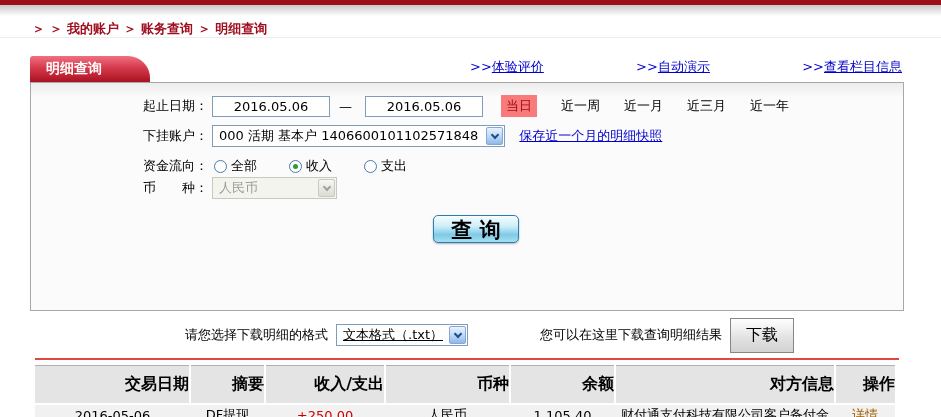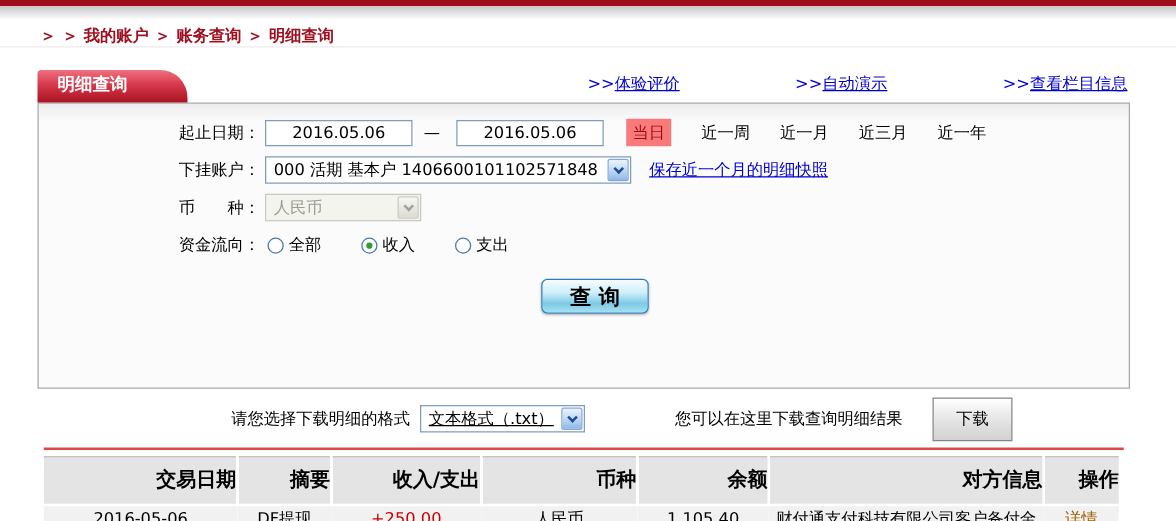--- a/index.html
+++ b/index.html
@@ -64,30 +64,30 @@
     background:#fff; display:inline-block; position:relative; margin-right:4px;
   }
   .radio.checked::after {
     content:""; position:absolute; left:3px; top:3px; width:5px; height:5px;
     border-radius:50%; background:#2f9e2f;
   }
   .query-btn {
     display:block; margin:16px 0 0 402px; width:86px; height:28px;
     border:1px solid #2f7cb4; border-radius:5px;
     background:linear-gradient(180deg,#f6fdff 0%,#cdeef9 40%,#7ecae6 72%,#a5e0f2 100%);
-    font-size:17px; font-weight:bold; font-family:inherit; cursor:pointer;
+    font-size:21px; font-weight:bold; font-family:inherit; cursor:pointer;
     box-shadow:0 1px 2px rgba(0,0,0,0.3);
   }
   .dl-row { display:flex; align-items:center; margin:12px 0 0 155px; height:24px; }
   .dl-select { margin-left:8px; width:132px;text-decoration:underline; }
   .dl-hint { margin-left:72px; }
   .dl-btn {
-    margin-left:24px; width:64px; height:35px; border:1px solid #858585;
+    margin-left:8px; width:64px; height:35px; border:1px solid #858585;
     background:linear-gradient(#ffffff,#e3e3e3 55%,#d2d2d2);
-    font-size:13px; font-family:inherit; cursor:pointer;
+    font-size:16px; font-family:inherit; cursor:pointer;
   }
   .redline { width:864px; border-top:2px solid #e04848; margin:11px 0 5px 5px; }
   table.dtable { width:860px; margin-left:5px; border-collapse:collapse; table-layout:fixed; font-size:13px; }
   .dtable th {
     background:#e4e4e4; border-top:1px solid #b0b0b0; border-bottom:2px solid #ffffff;
     border-right:2px solid #ffffff; font-weight:bold; height:38px; text-align:right;
     font-size:16px; overflow:hidden; white-space:nowrap;
   }
   .dtable th:last-child { border-right:none; }
   .dtable td {
@@ -133,46 +133,46 @@
 
     <div class="frow">
       <div class="flabel">下挂账户：</div>
       <div class="xp-select">
         <span>000 活期 基本户 1406600101102571848</span>
         <span class="arrowbtn">
             <i class="chev"></i>
           </span>
       </div>
       <a class="snapshot-link">保存近一个月的明细快照</a>
-    </div>
-
-    <div class="frow">
-      <div class="flabel">币　　种：</div>
-      <div class="xp-select disabled" style="width:125px;">
-        <span>人民币</span>
-        <span class="arrowbtn">
-            <i class="chev"></i>
-          </span>
-      </div>
     </div>
 
     <div class="frow" style="margin-bottom:0;">
       <div class="flabel">资金流向：</div>
       <span class="radio-opt">
         <span class="radio"></span>
         <span>全部</span>
       </span>
       <span class="radio-opt">
         <span class="radio checked"></span>
         <span>收入</span>
       </span>
       <span class="radio-opt">
         <span class="radio"></span>
         <span>支出</span>
       </span>
+    </div>
+
+    <div class="frow">
+      <div class="flabel">币　　种：</div>
+      <div class="xp-select disabled" style="width:125px;">
+        <span>人民币</span>
+        <span class="arrowbtn">
+            <i class="chev"></i>
+          </span>
+      </div>
     </div>
 
     <button class="query-btn">查 询</button>
   </div>
 
   <div class="dl-row">
     <span>请您选择下载明细的格式</span>
     <div class="xp-select dl-select">
       <span>文本格式（.txt）</span>
       <span class="arrowbtn">

